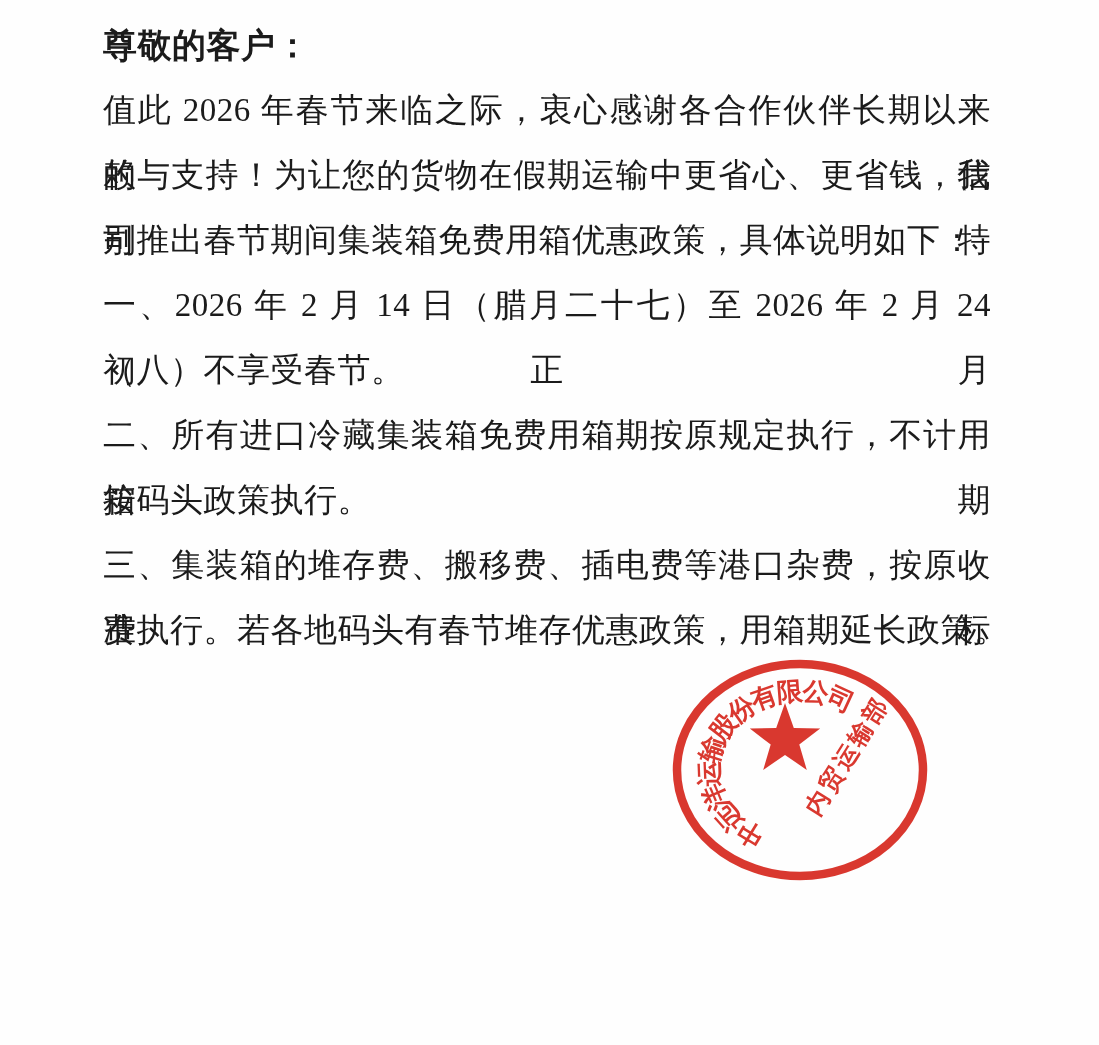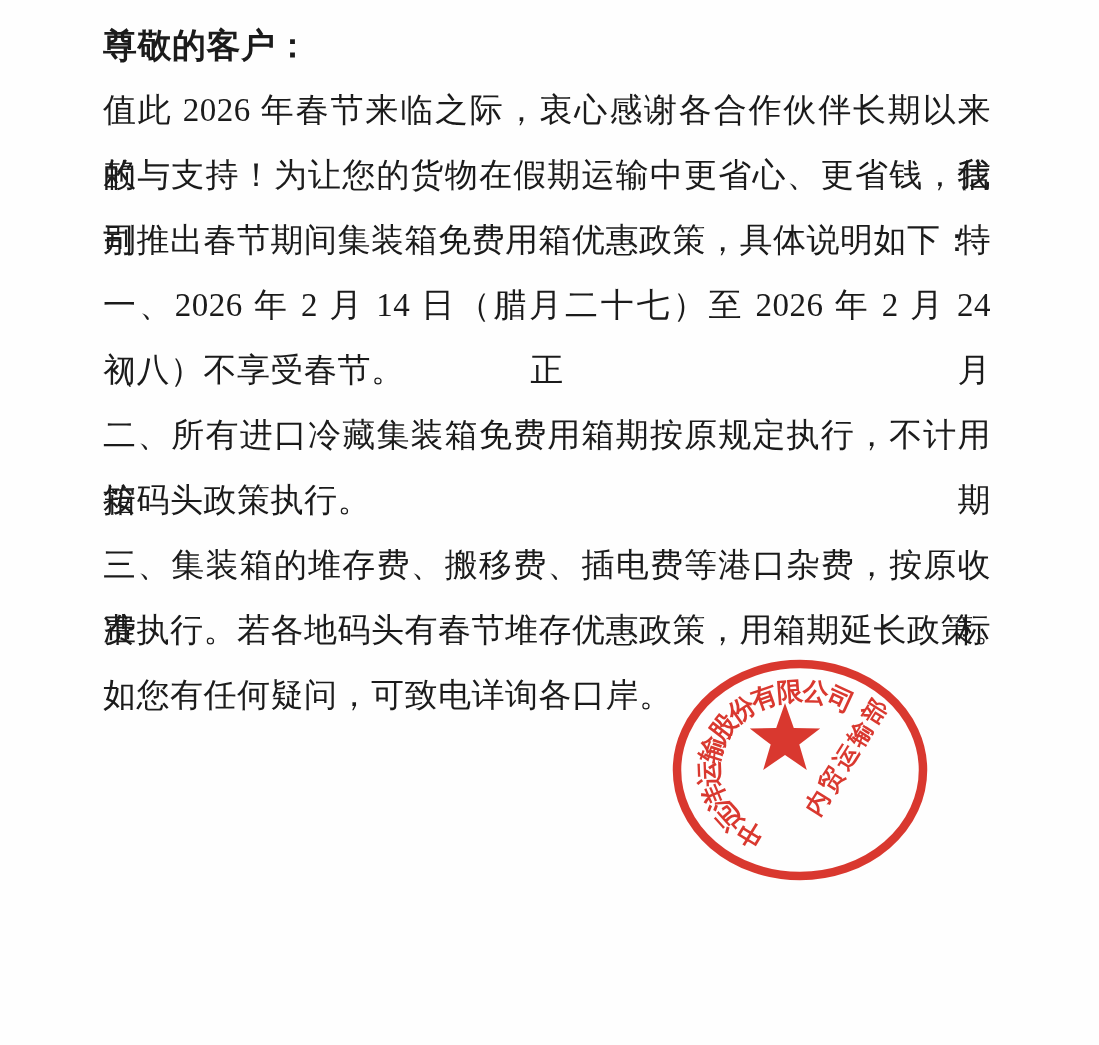--- a/index.html
+++ b/index.html
@@ -58,21 +58,20 @@
     <div class="line salutation">尊敬的客户：</div>
     <div class="line j">值此 2026 年春节来临之际，衷心感谢各合作伙伴长期以来的信</div>
     <div class="line j">赖与支持！为让您的货物在假期运输中更省心、更省钱，我司特</div>
     <div class="line">别推出春节期间集装箱免费用箱优惠政策，具体说明如下：</div>
     <div class="line j">一、2026 年 2 月 14 日（腊月二十七）至 2026 年 2 月 24（正月</div>
     <div class="line">初八）不享受春节。</div>
     <div class="line j">二、所有进口冷藏集装箱免费用箱期按原规定执行，不计用箱期</div>
     <div class="line">按码头政策执行。</div>
     <div class="line j">三、集装箱的堆存费、搬移费、插电费等港口杂费，按原收费标</div>
     <div class="line">准执行。若各地码头有春节堆存优惠政策，用箱期延长政策。</div>
-    <div class="line">如您有任何疑问，可致电详询各口岸。</div>
   </div>
 
   <svg class="stamp" viewBox="0 0 282 238">
     <defs>
       <path id="seal-arc" d="M142,214 A106,93 0 0 1 36,121 A106,93 0 0 1 142,28 A106,93 0 0 1 248,121 A106,93 0 0 1 142,214" fill="none"></path>
     </defs>
 
     <ellipse cx="142" cy="122" rx="123" ry="106" fill="none" stroke-width="8.5" stroke="#d8291f"></ellipse>
 
     <polygon points="127,55 135.8,79.9 162.2,80.6 141.3,96.6 148.8,121.9 127,107 105.2,121.9 112.7,96.6 91.8,80.6 118.2,79.9" fill="#d8291f"></polygon>

